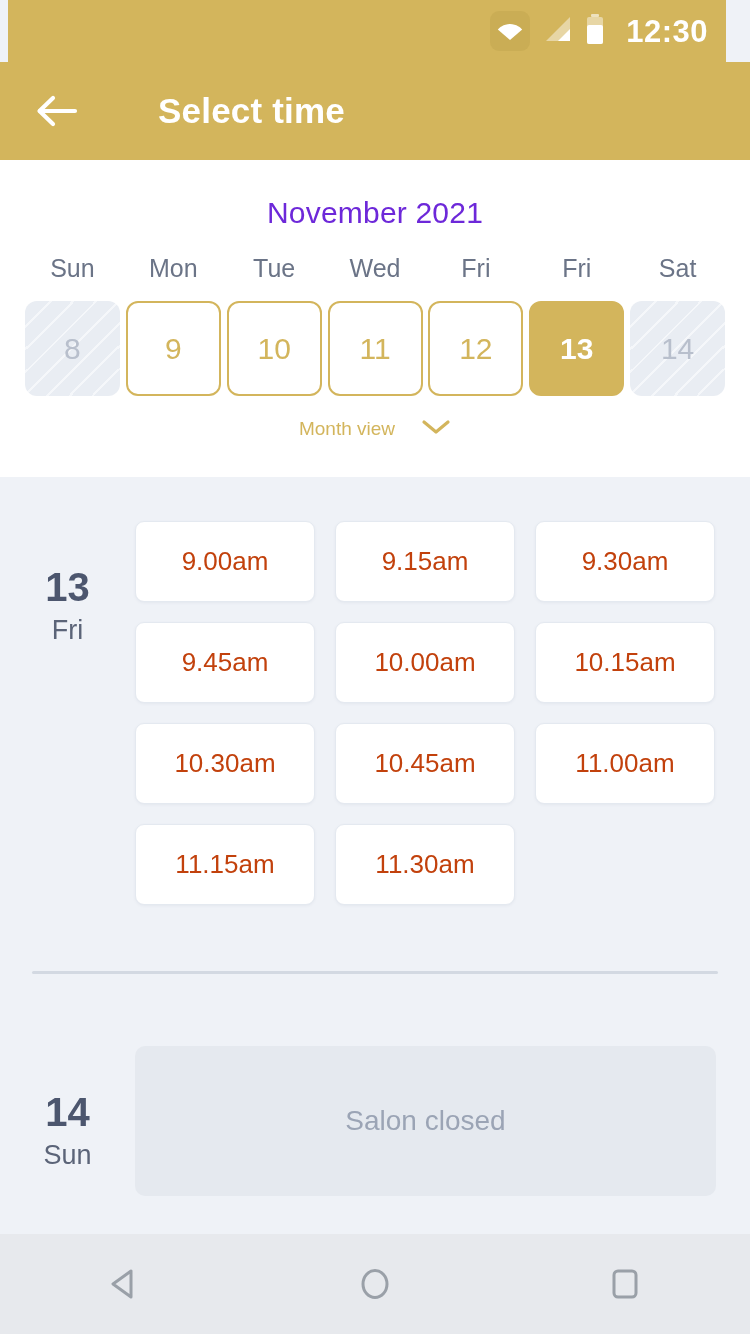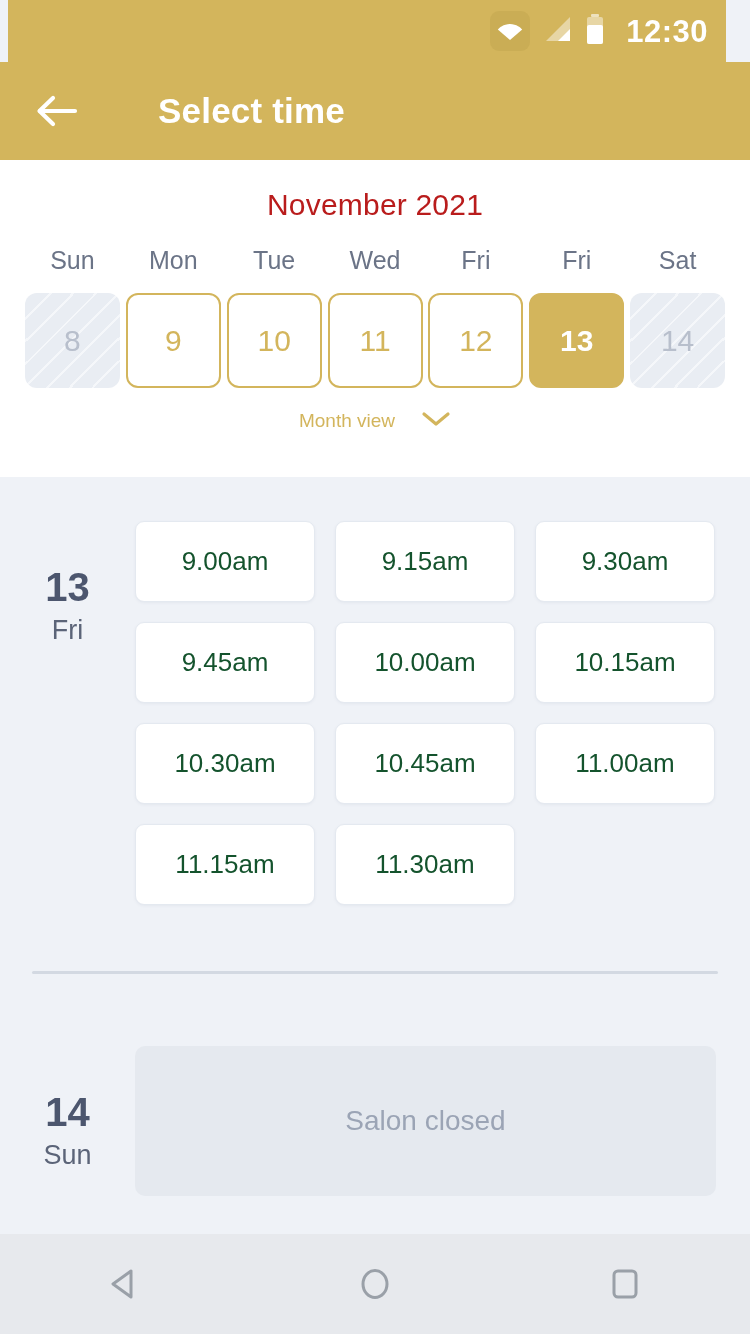--- a/index.html
+++ b/index.html
@@ -85,23 +85,23 @@
   .calendar {
     position: absolute;
     top: 160px; left: 0;
     width: 750px;
     height: 317px;
     background: #ffffff;
     box-sizing: border-box;
   }
   .month-title {
     text-align: center;
-    color: #b91c1c;
+    color: #6d28d9;
     font-size: 30px;
-    padding-top: 28px;
+    padding-top: 36px;
     letter-spacing: 0.2px;
   }
   .weekday-row {
     display: flex;
     margin-top: 24px;
     padding: 0 22px;
     box-sizing: border-box;
   }
   .weekday {
     flex: 1 1 0;
@@ -210,21 +210,21 @@
   .slot {
     width: 180px;
     height: 81px;
     background: #ffffff;
     border: 1px solid #e4e9f0;
     border-radius: 9px;
     box-shadow: 0 1px 3px rgba(80,95,125,0.07);
     display: flex;
     align-items: center;
     justify-content: center;
-    color: #14532d;
+    color: #c2410c;
     font-size: 26px;
     box-sizing: border-box;
     cursor: pointer;
     text-align: right;
   }
   .group-13 { padding-top: 44px; }
   .group-13 .day-label { padding-top: 46px; }
   .divider {
     height: 3px;
     background: #d3d9e2;

